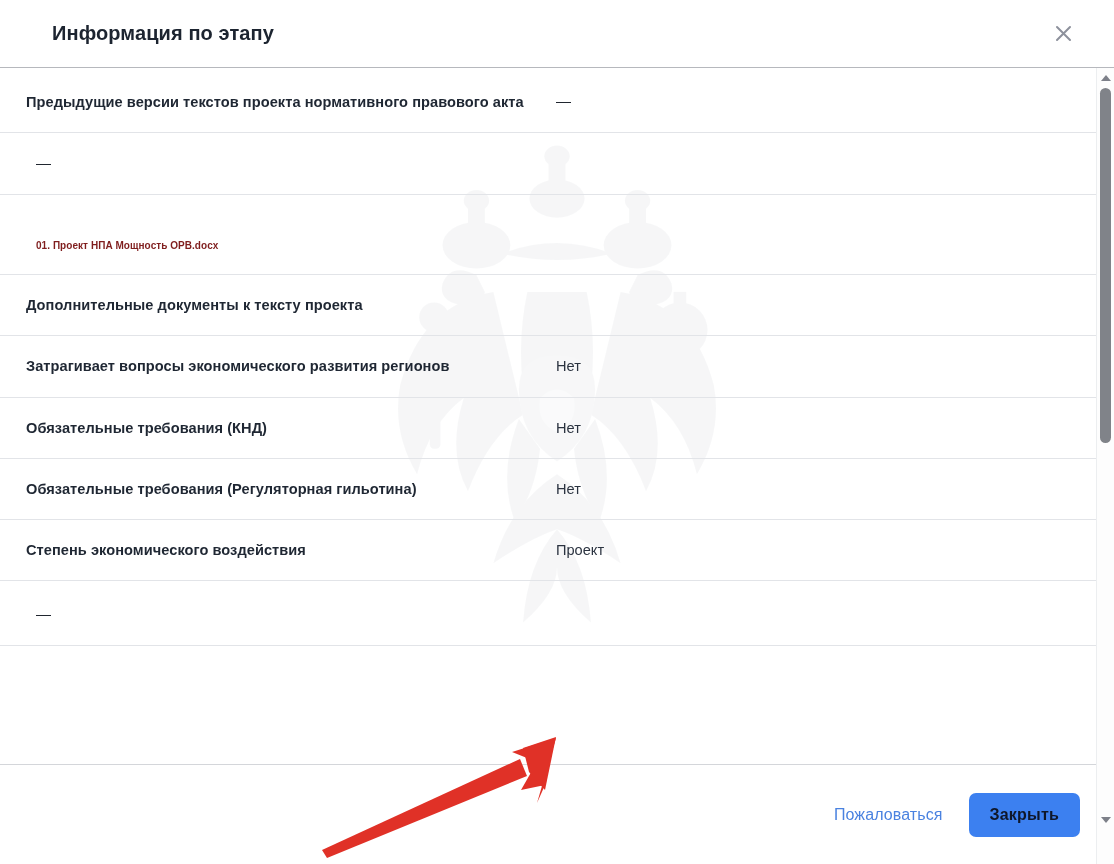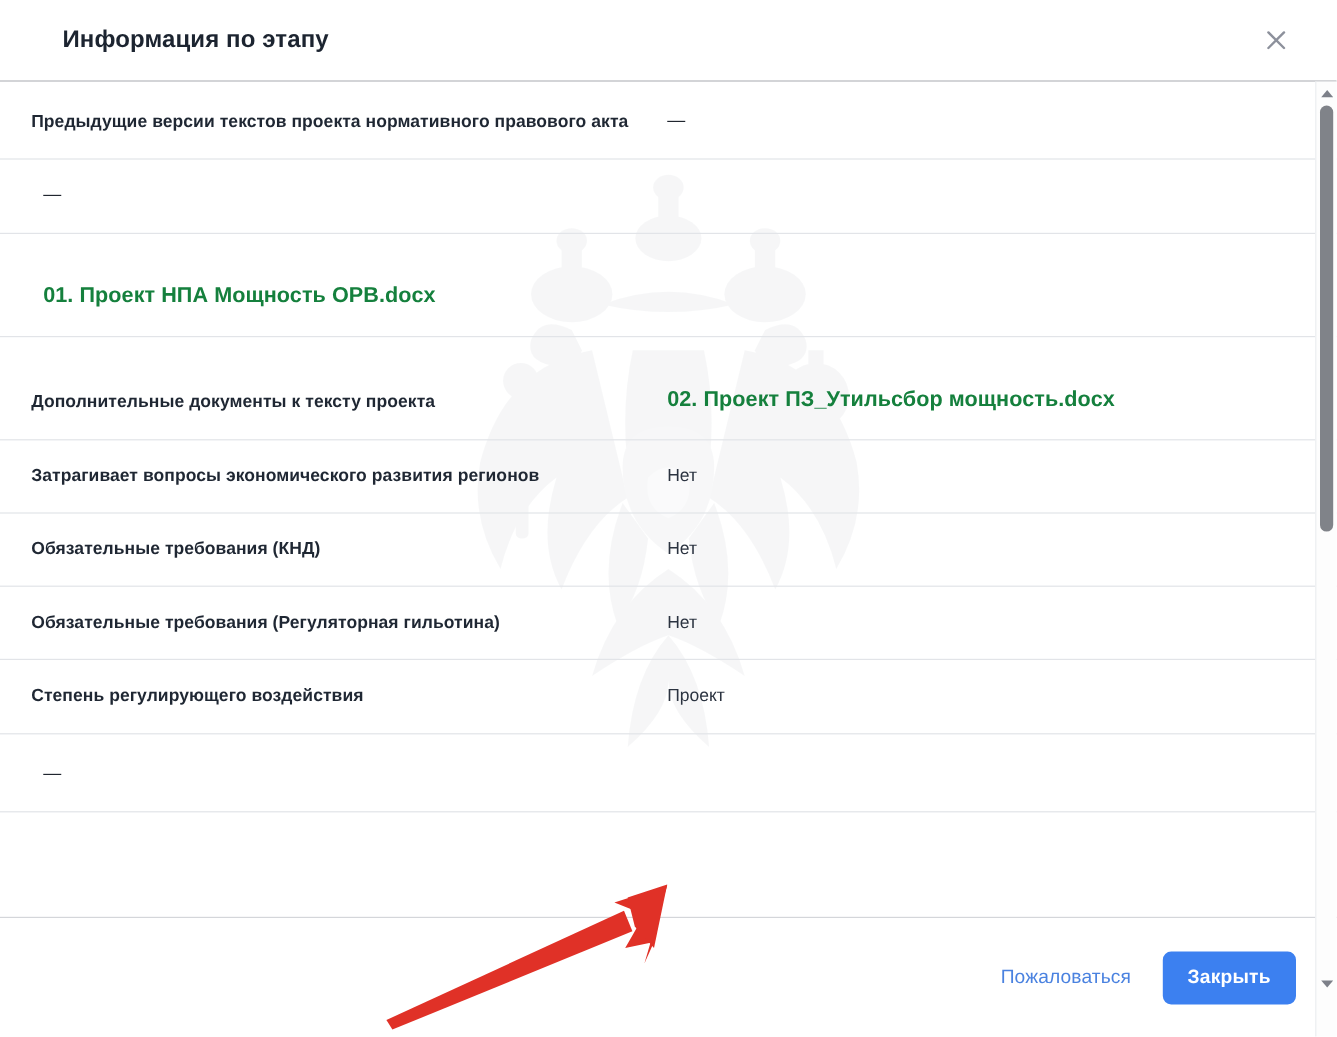--- a/index.html
+++ b/index.html
@@ -116,22 +116,22 @@
     padding-left: 10px;
   }
   .row-value.dash {
     color: #20262f;
     font-size: 15px;
   }
   .row-value.link-cell {
     padding-top: 19px;
   }
   .file-link {
-    color: #15803d;
-    font-size: 18px;
+    color: #7f1d1d;
+    font-size: 10px;
     font-weight: bold;
     text-decoration: none;
     cursor: pointer;
     letter-spacing: 0.05px;
   }
 
   
   .modal-footer {
     height: 100px;
     min-height: 100px;
@@ -149,21 +149,21 @@
   }
   .complain-link {
     color: #4a82e0;
     font-size: 16px;
     text-decoration: none;
     cursor: pointer;
     letter-spacing: 0.1px;
   }
   .primary-btn {
     background: #3c80f0;
-    color: #ffffff;
+    color: #0f172a;
     border: 0;
     border-radius: 7px;
     font-family: "Liberation Sans", sans-serif;
     font-size: 16px;
     font-weight: bold;
     padding: 13px 21px;
     cursor: pointer;
     letter-spacing: 0.2px;
   }
 
@@ -291,42 +291,39 @@
         </div>
 
         <div class="row">
           <div class="row-value link-cell">
             <a class="file-link" href="#">01. Проект НПА Мощность ОРВ.docx</a>
           </div>
         </div>
 
         <div class="row">
           <div class="row-label">Дополнительные документы к тексту проекта</div>
-          <div class="row-value link-cell">
-            <a class="file-link" href="#">02. Проект ПЗ_Утильсбор мощность.docx</a>
-          </div>
         </div>
 
         <div class="row">
           <div class="row-label">Затрагивает вопросы экономического развития регионов</div>
           <div class="row-value">Нет</div>
         </div>
 
         <div class="row">
           <div class="row-label">Обязательные требования (КНД)</div>
           <div class="row-value">Нет</div>
         </div>
 
         <div class="row">
           <div class="row-label">Обязательные требования (Регуляторная гильотина)</div>
           <div class="row-value">Нет</div>
         </div>
 
         <div class="row">
-          <div class="row-label">Степень регулирующего воздействия</div>
+          <div class="row-label">Степень экономического воздействия</div>
           <div class="row-value">Проект</div>
         </div>
 
         <div class="row tall">
           <div class="row-value dash">—</div>
         </div>
 
 
       </div>
     </div>

